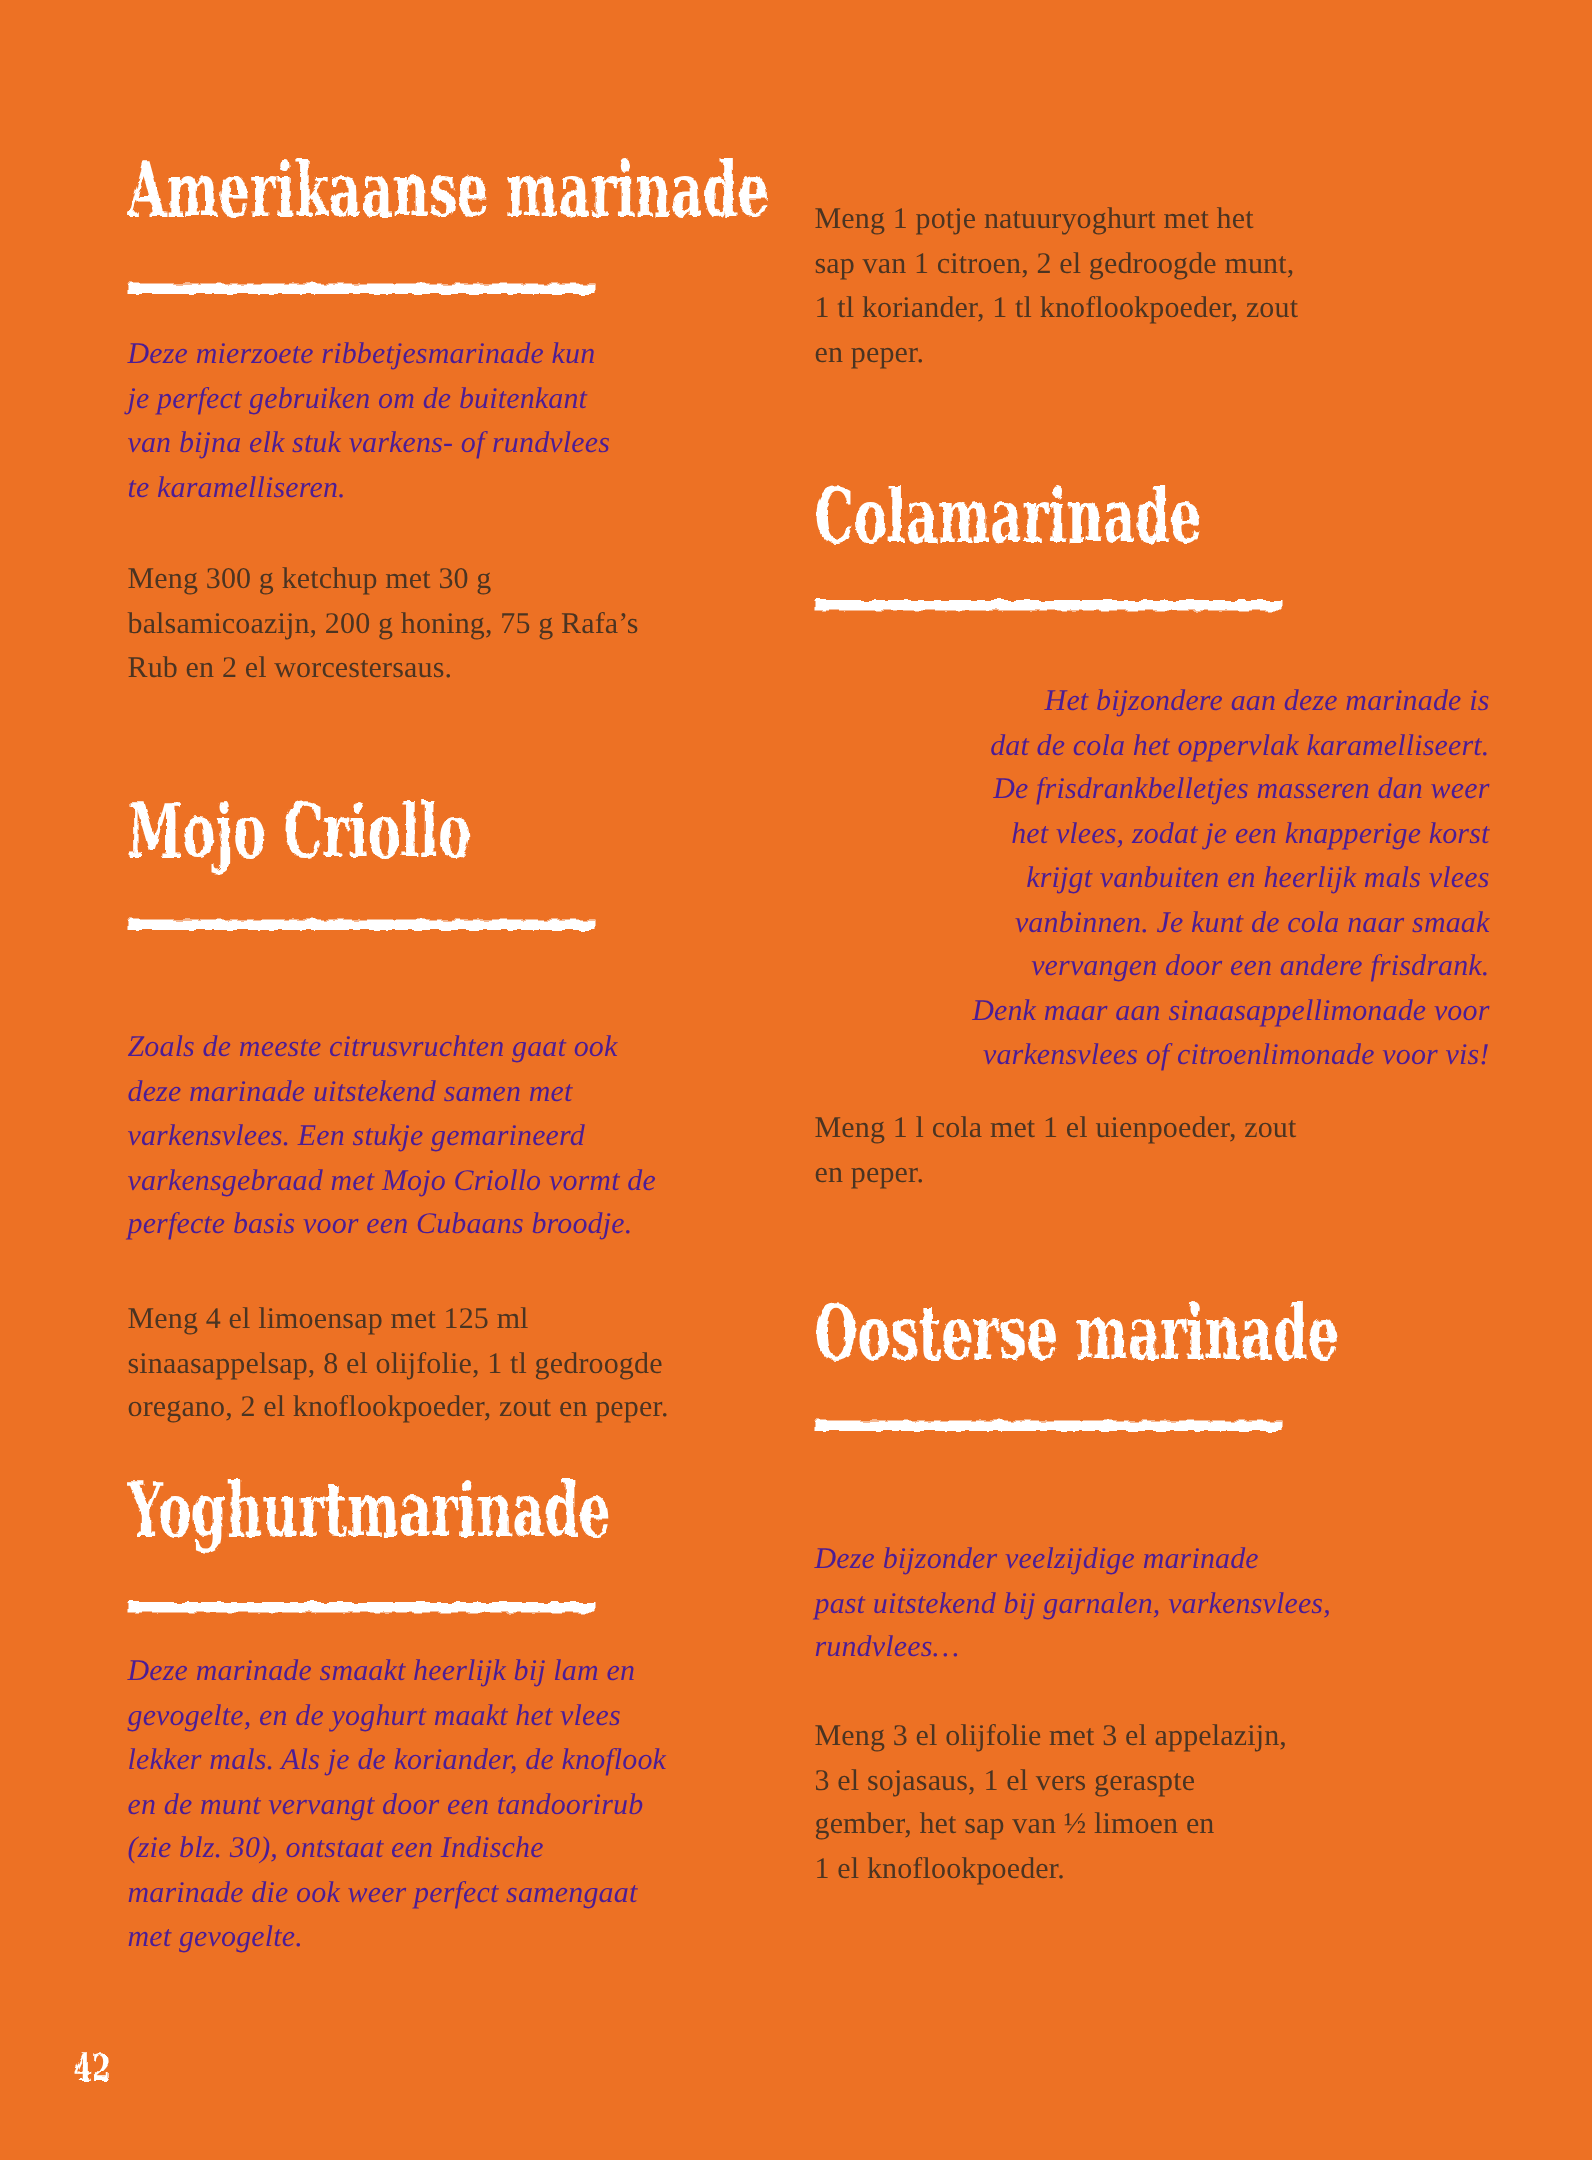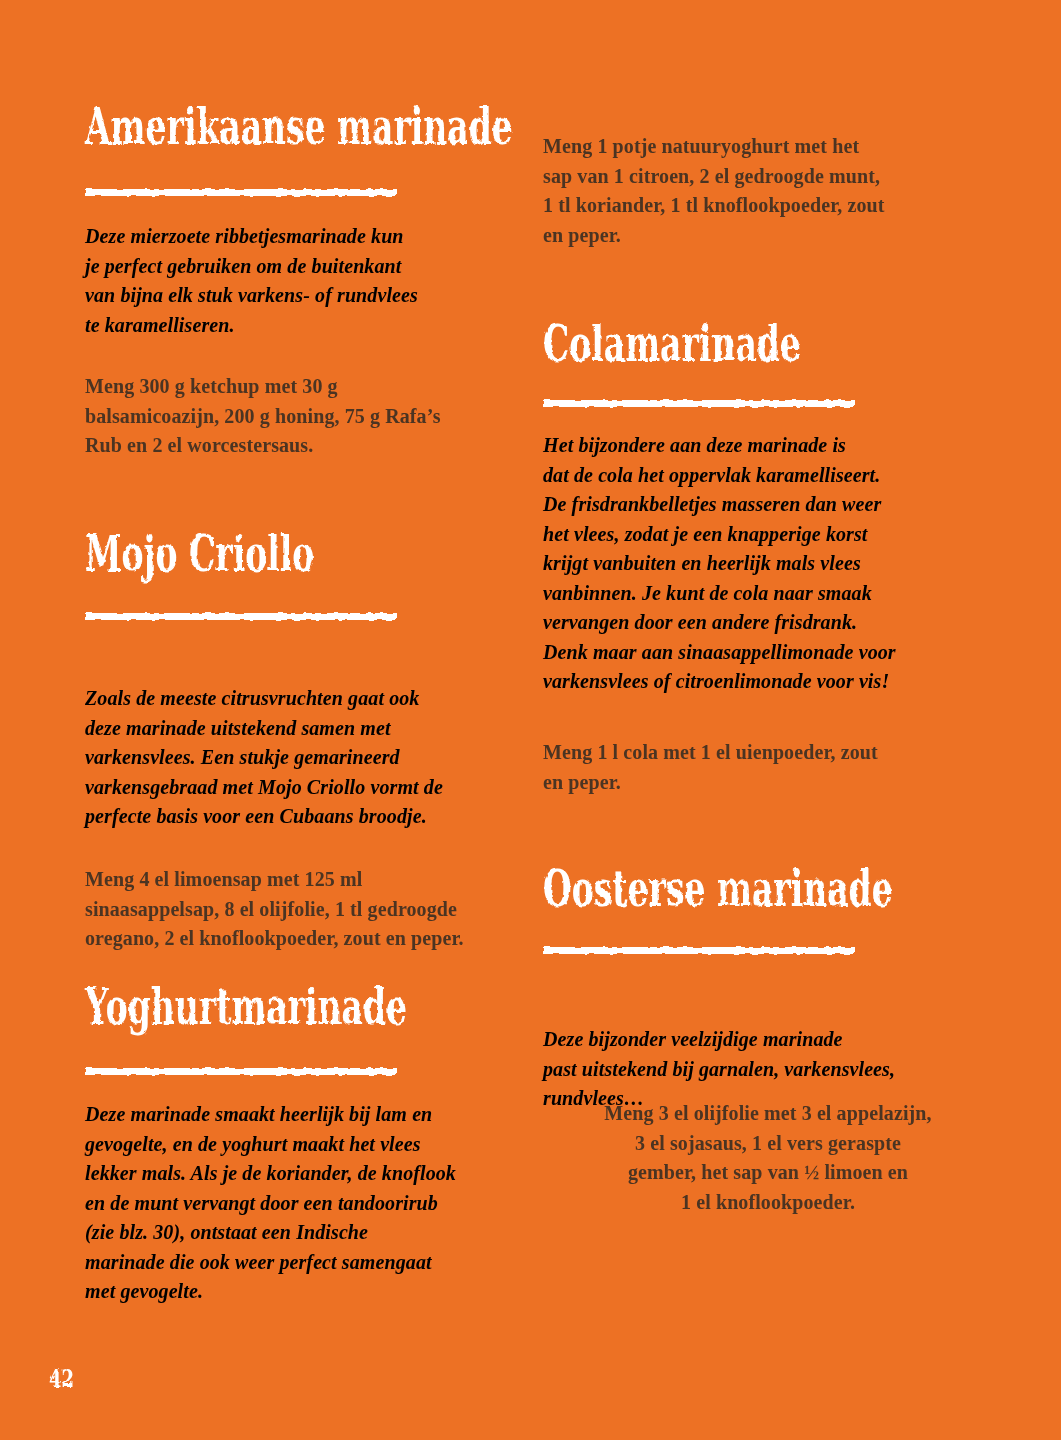--- a/index.html
+++ b/index.html
@@ -17,25 +17,24 @@
 
   
   .txt {
     position: absolute;
     margin: 0;
     white-space: pre-line;
     font-size: 20px;
     line-height: 29.5px;
     color: #4B3422;
     letter-spacing: 0.1px;
-    font-weight: bold;
   }
   .intro {
     font-style: italic;
-    color: #000000;
+    color: #4c1d95;
   }
 
   
   .display {
     position: absolute;
     margin: 0;
     font-family: "DejaVu Serif", serif;
     font-weight: 700;
     font-size: 50px;
     line-height: 46px;
@@ -82,27 +81,27 @@
   #body-mojo       { left: 85px;  top: 825px;  width: 455px; margin-top: 40px; }
 
   #h-yoghurt       { left: 85px;  top: 984px;  }
   #rule-3          { left: 85px;  top: 1068px; }
   #intro-yoghurt   { left: 85px;  top: 1100px; width: 455px; }
 
   #body-yoghurt    { left: 543px; top: 132px;  width: 450px; }
 
   #h-cola          { left: 543px; top: 321px;  }
   #rule-4          { left: 543px; top: 400px;  }
-  #intro-cola      { left: 543px; top: 431px;  width: 450px; }
+  #intro-cola      { left: 543px; top: 453px;  width: 450px; text-align: right; }
   #body-cola       { left: 543px; top: 738px;  width: 450px; }
 
   #h-oosterse      { left: 543px; top: 866px;  }
   #rule-5          { left: 543px; top: 947px;  }
   #intro-oosterse  { left: 543px; top: 981px;  width: 450px; margin-top: 44px; }
-  #body-oosterse   { left: 543px; top: 1099px; width: 450px; text-align: center; }
+  #body-oosterse   { left: 543px; top: 1143px; width: 450px; }
 </style>
 </head>
 <body>
 
 <svg width="0" height="0" style="position:absolute" aria-hidden="true">
   <defs>
     <filter id="grunge" x="-10%" y="-20%" width="120%" height="140%">
       <feTurbulence type="fractalNoise" baseFrequency="0.11 0.14" numOctaves="2" seed="7" result="n"></feTurbulence>
       <feDisplacementMap in="SourceGraphic" in2="n" scale="4.5"></feDisplacementMap>
     </filter>

